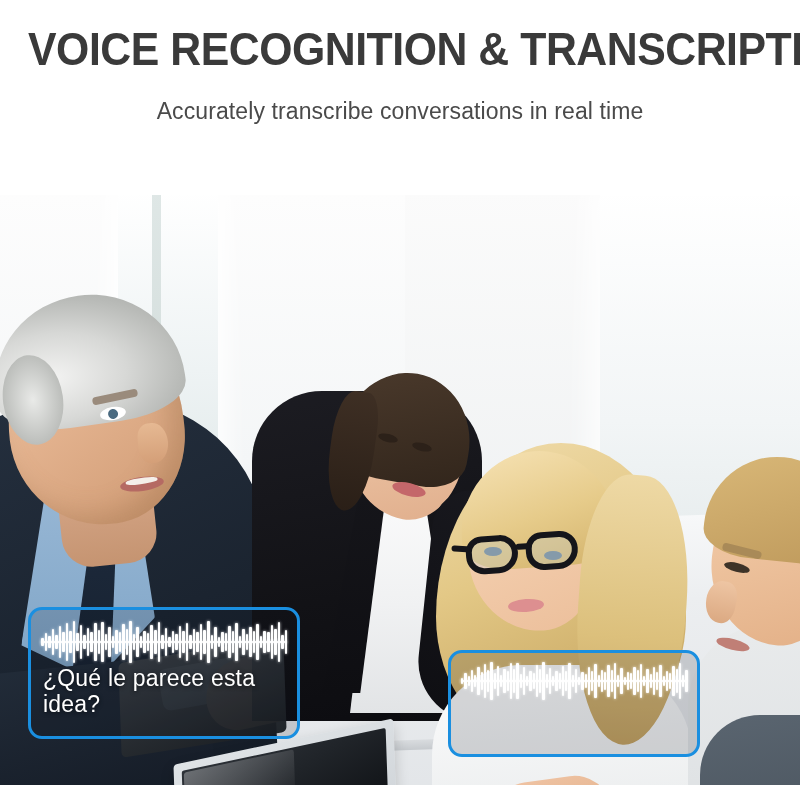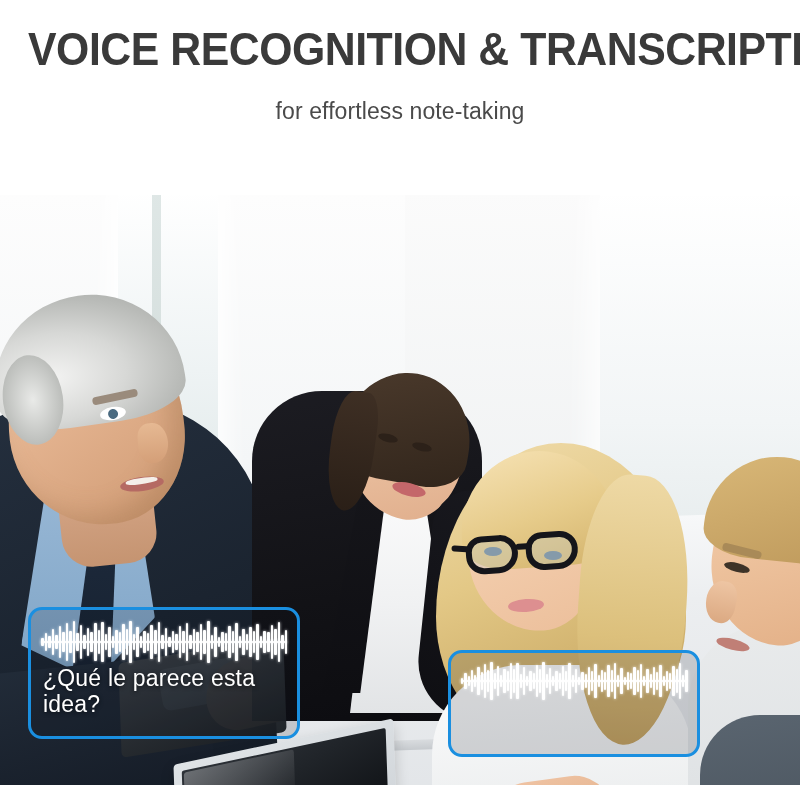--- a/index.html
+++ b/index.html
@@ -356,21 +356,21 @@
   #bubble2 .caption{top:48px;font-size:22px;}
 </style>
 </head>
 <body>
 
 <div id="root">
 
   <div class="header">
     <div class="headline">VOICE RECOGNITION &amp; TRANSCRIPTION</div>
     <div class="subline">
-      <div>for effortless note-taking</div>
+      <div>Accurately transcribe conversations in real time</div>
     </div>
   </div>
 
   <div class="photo">
 
     <div class="bg-wall"></div>
     <div class="window-left"></div>
     <div class="window-mullion"></div>
     <div class="wall-panel"></div>
     <div class="window-right"></div>

